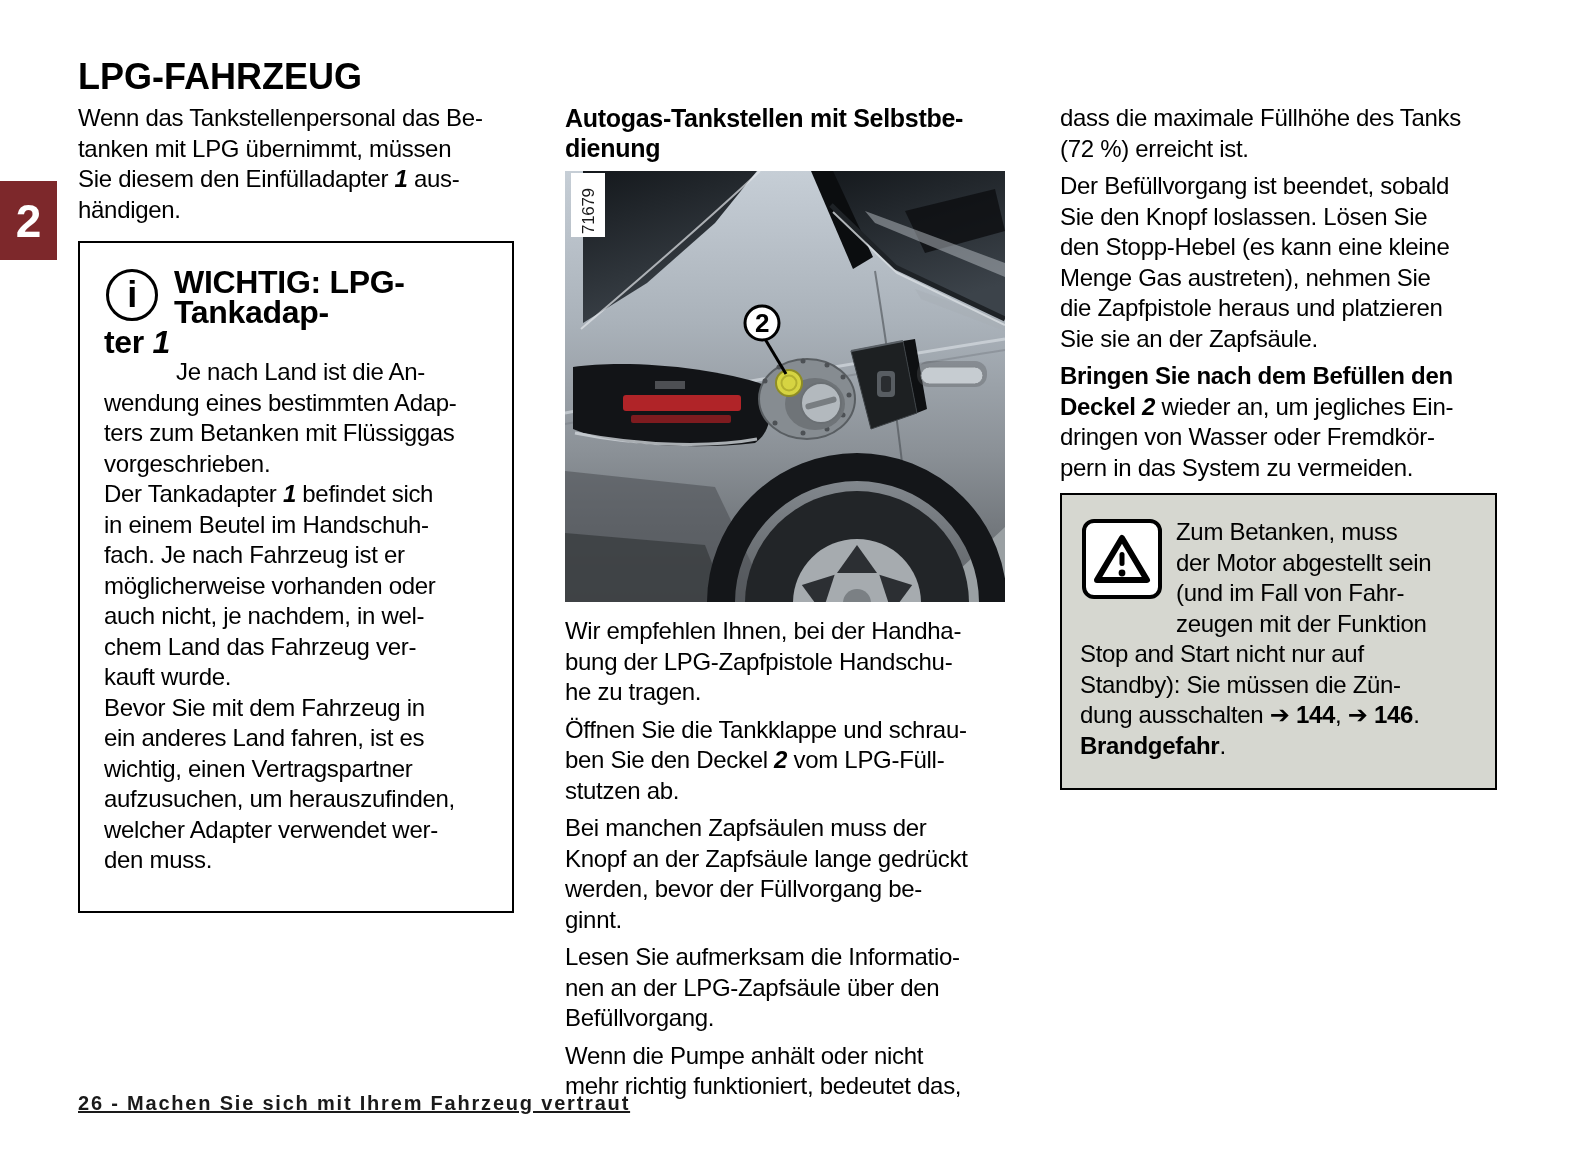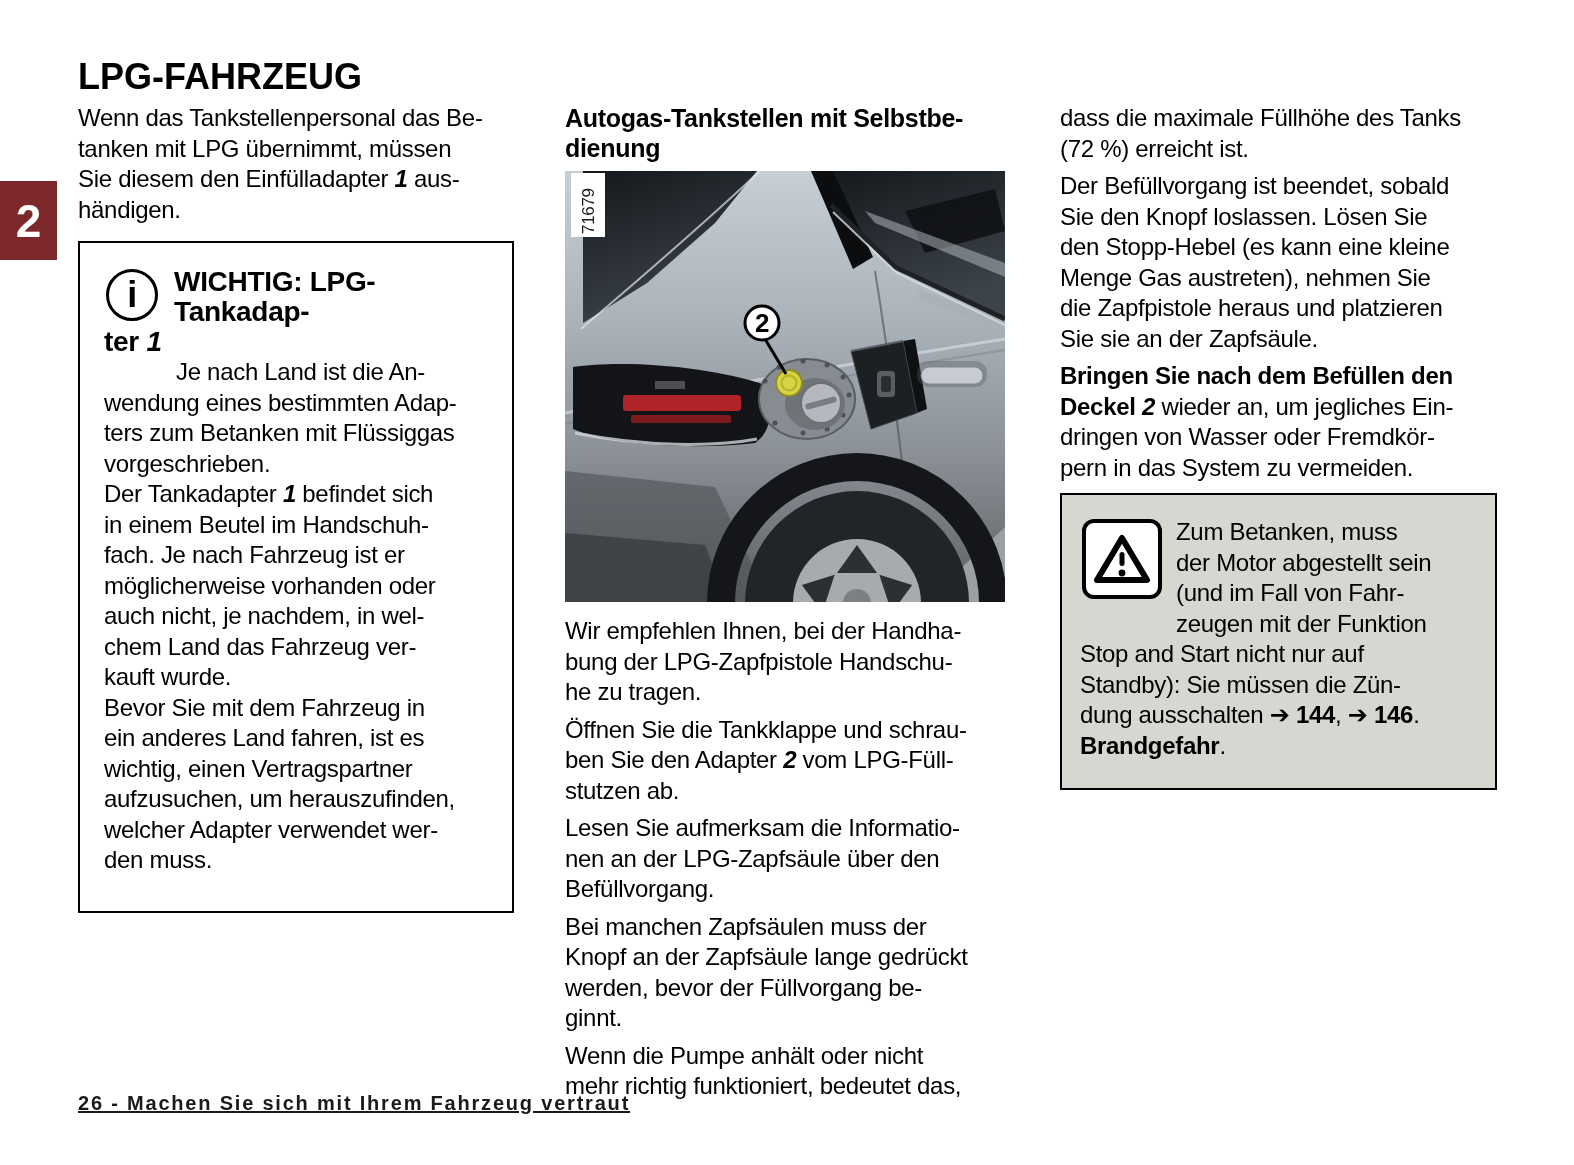--- a/index.html
+++ b/index.html
@@ -47,21 +47,21 @@
   .info-icon{
     float:left;
     width:52px;height:52px;
     border:3.5px solid #000;border-radius:50%;
     margin:2px 16px 0 2px;
     display:flex;align-items:center;justify-content:center;
     font-size:36px;font-weight:bold;line-height:1;
     box-sizing:border-box;
   }
   .info-heading{
-    font-size:28px;line-height:30px;font-weight:bold;
+    font-size:32px;line-height:30px;font-weight:bold;
     white-space:pre-line;
     margin-bottom:0;
   }
   .indent-first{text-indent:72px;}
   
   .subheading{
     margin:0 0 8px 0;
     font-size:25px;line-height:30px;font-weight:bold;
     white-space:pre-line;
   }
@@ -228,29 +228,29 @@
 
           <rect x="6" y="2" width="34" height="64" fill="#fff"></rect>
           <text transform="translate(29 63) rotate(-90)" font-size="17" font-family="Liberation Sans, DejaVu Sans, sans-serif" fill="#1a1a1a">71679</text>
         </svg>
       </figure>
 
       <p class="body"><span>Wir empfehlen Ihnen, bei der Handha-
 bung der LPG-Zapfpistole Handschu-
 he zu tragen.</span></p>
       <p class="body"><span>Öffnen Sie die Tankklappe und schrau-
-ben Sie den Adapter </span><span class="seg-bi">2</span><span> vom LPG-Füll-
+ben Sie den Deckel </span><span class="seg-bi">2</span><span> vom LPG-Füll-
 stutzen ab.</span></p>
-      <p class="body"><span>Lesen Sie aufmerksam die Informatio-
-nen an der LPG-Zapfsäule über den
-Befüllvorgang.</span></p>
       <p class="body"><span>Bei manchen Zapfsäulen muss der
 Knopf an der Zapfsäule lange gedrückt
 werden, bevor der Füllvorgang be-
 ginnt.</span></p>
+      <p class="body"><span>Lesen Sie aufmerksam die Informatio-
+nen an der LPG-Zapfsäule über den
+Befüllvorgang.</span></p>
       <p class="body"><span>Wenn die Pumpe anhält oder nicht
 mehr richtig funktioniert, bedeutet das,</span></p>
     </section>
 
     <section class="col col3">
       <p class="body"><span>dass die maximale Füllhöhe des Tanks
 (72 %) erreicht ist.</span></p>
       <p class="body"><span>Der Befüllvorgang ist beendet, sobald
 Sie den Knopf loslassen. Lösen Sie
 den Stopp-Hebel (es kann eine kleine

